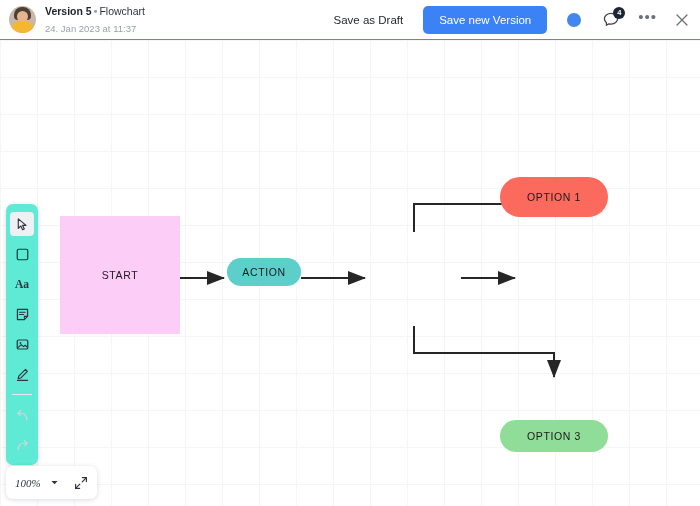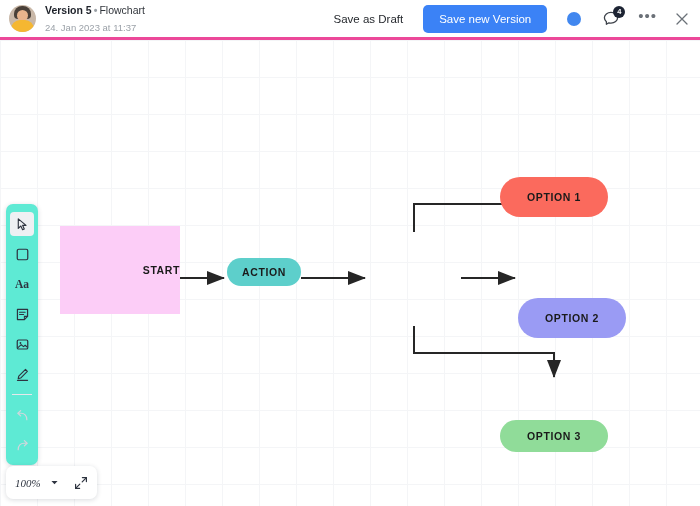--- a/index.html
+++ b/index.html
@@ -16,21 +16,21 @@
     -webkit-font-smoothing: antialiased;
   }
 
   
   .header {
     position: absolute;
     top: 0; left: 0;
     width: 700px;
     height: 40px;
     background: #ffffff;
-    border-bottom: 3px solid #ec4899;
+    border-bottom: 1px solid #ec4899;
     display: flex;
     align-items: center;
     box-sizing: border-box;
     z-index: 40;
   }
   .avatar {
     width: 27px;
     height: 27px;
     border-radius: 50%;
     margin-left: 9px;
@@ -181,32 +181,31 @@
     top: 0; left: 0;
   }
 
   
   .node {
     position: absolute;
     display: flex;
     align-items: center;
     justify-content: center;
     font-size: 10.5px;
-    font-weight: bold;
+    font-weight: normal;
     color: #1a1a1a;
     letter-spacing: 0.6px;
     box-sizing: border-box;
     cursor: pointer;
     z-index: 5;
   }
   .node-start {
-    left: 60px; top: 186px;
-    width: 120px; height: 88px;
+    left: 60px; top: 176px;
+    width: 120px; height: 118px;
     background: #fccdf7;
-    justify-content: flex-end;
   }
   .node-action {
     left: 227px; top: 218px;
     width: 74px; height: 28px;
     background: #5dcfcb;
     border-radius: 20px;
   }
   .node-decision {
     left: 368px; top: 193px;
     width: 92px; height: 92px;
@@ -391,23 +390,20 @@
 
   <div class="node node-action">
     <span>ACTION</span>
   </div>
 
 
   <div class="node node-opt1">
     <span>OPTION 1</span>
   </div>
 
-  <div class="node node-opt2">
-    <span>OPTION 2</span>
-  </div>
 
   <div class="node node-opt3">
     <span>OPTION 3</span>
   </div>
 </div>
 
 <div class="toolbar">
 
   <div class="tool active">
     <svg width="15" height="15" viewBox="0 0 16 16">

